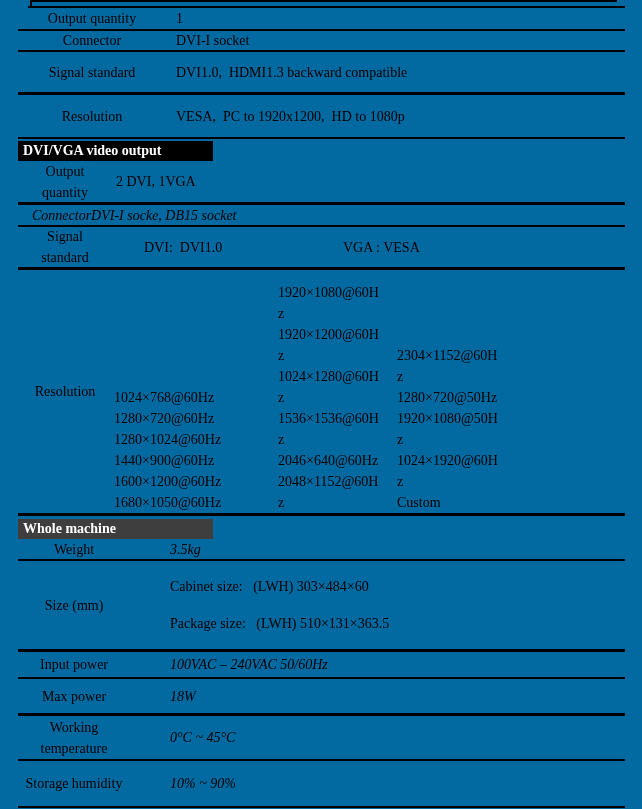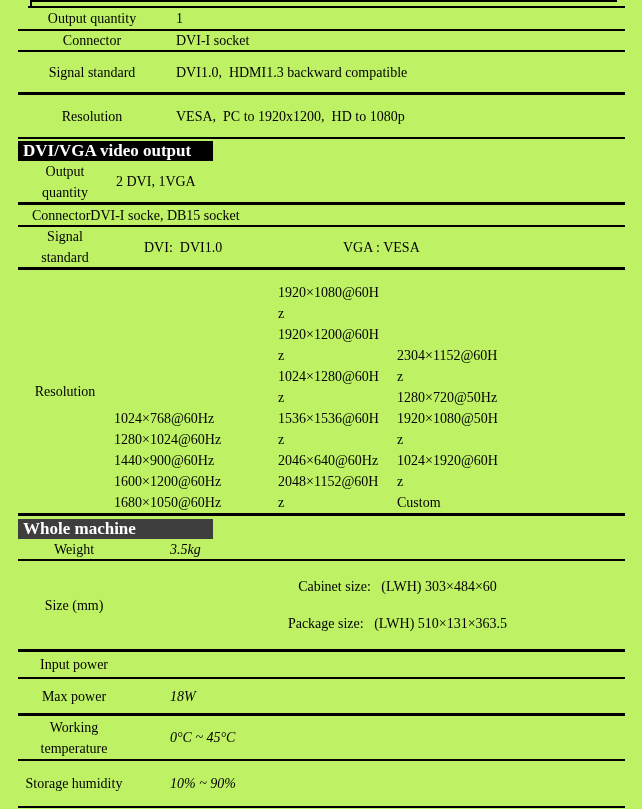--- a/index.html
+++ b/index.html
@@ -1,21 +1,21 @@
 <!DOCTYPE html>
 <html><head>
 <meta charset="utf-8">
 <style>
   html,body{margin:0;padding:0;background:#ffffff;}
   body{
     width:642px;height:809px;
     font-family:"Liberation Serif","DejaVu Serif",serif;
     font-size:14px;color:#000;
   }
-  .sheet{position:relative;width:642px;height:809px;background:#bef264;overflow:hidden;}
+  .sheet{position:relative;width:642px;height:809px;background:#0369a1;overflow:hidden;}
   .table{position:absolute;left:18px;top:0;width:607px;}
 
   
   .sliver{position:relative;height:8px;}
   .sliver .h-top{position:absolute;left:12px;top:0;width:587px;height:2px;background:#000;}
   .sliver .v-left{position:absolute;left:12px;top:0;width:2px;height:8px;background:#000;}
   .sliver .h-bottom{position:absolute;left:10px;right:0;bottom:0;height:2px;background:#000;}
 
   .row{display:flex;align-items:center;border-bottom:2px solid #000;box-sizing:border-box;line-height:21px;}
   .row.thick{border-bottom-width:3px;}
@@ -23,39 +23,39 @@
   .lcol{display:flex;align-items:center;justify-content:center;text-align:center;flex-shrink:0;line-height:21px;}
   .lcol.w1{width:148px;}
   .lcol.w2{width:94px;padding:0 10px;box-sizing:border-box;}
   .lcol.w3{width:112px;}
 
   .vcol{flex:1;white-space:pre-wrap;line-height:21px;}
   .v1{padding-left:10px;}
   .v2{padding-left:4px;}
   .v3{padding-left:40px;font-style:italic;}
 
-  .merged{padding-left:14px;white-space:pre-wrap;}
+  .merged{padding-left:14px;white-space:pre-wrap;font-style:italic;}
 
   .sig-left{display:inline-block;width:199px;white-space:pre-wrap;}
 
   .secbar{height:20px;width:195px;display:flex;align-items:center;
-    color:#fff;font-weight:bold;font-size:17px;padding-left:5px;box-sizing:border-box;}
+    color:#fff;font-weight:bold;font-size:14px;padding-left:5px;box-sizing:border-box;}
   .secbar.bar-dvi{background:#000000;margin-top:2px;}
   .secbar.bar-whole{background:#3e3e3e;margin-top:3px;}
 
   .rescols{flex:1;display:flex;height:100%;align-items:stretch;}
   .res-col{display:flex;flex-direction:column;justify-content:flex-end;}
   .col-a{width:164px;padding-left:2px;box-sizing:border-box;}
   .col-b{width:118px;padding-left:2px;box-sizing:border-box;}
   .col-c{flex:1;padding-left:3px;box-sizing:border-box;}
   .res-item{line-height:21px;}
   .col-b .res-item,.col-c .res-item{width:103px;word-break:break-all;}
 
   .size-lines{display:flex;flex-direction:column;justify-content:space-evenly;height:100%;flex:1;padding-left:40px;box-sizing:border-box;}
-  .size-line{line-height:21px;white-space:pre-wrap;text-align:center;}
+  .size-line{line-height:21px;white-space:pre-wrap;}
 </style>
 </head>
 <body>
 
 <div class="sheet">
   <div class="table">
 
     <div class="sliver">
       <div class="h-top"></div>
       <div class="v-left"></div>
@@ -97,20 +97,21 @@
       <div class="vcol v2">
         <span class="sig-left">DVI:  DVI1.0</span><span>VGA : VESA</span>
       </div>
     </div>
 
     <div class="row thick" style="height:246px">
       <div class="lcol w2">Resolution</div>
       <div class="rescols">
         <div class="res-col col-a">
             <div class="res-item">1024×768@60Hz</div>
+            <div class="res-item">1280×720@60Hz</div>
             <div class="res-item">1280×1024@60Hz</div>
             <div class="res-item">1440×900@60Hz</div>
             <div class="res-item">1600×1200@60Hz</div>
             <div class="res-item">1680×1050@60Hz</div>
           </div>
         <div class="res-col col-b">
             <div class="res-item">1920×1080@60Hz</div>
             <div class="res-item">1920×1200@60Hz</div>
             <div class="res-item">1024×1280@60Hz</div>
             <div class="res-item">1536×1536@60Hz</div>
@@ -139,20 +140,21 @@
     <div class="row thick" style="height:91px">
       <div class="lcol w3">Size (mm)</div>
       <div class="size-lines">
         <div class="size-line">Cabinet size:   (LWH) 303×484×60</div>
         <div class="size-line">Package size:   (LWH) 510×131×363.5</div>
       </div>
     </div>
 
     <div class="row" style="height:27px">
       <div class="lcol w3">Input power</div>
+      <div class="vcol v3">100VAC – 240VAC 50/60Hz</div>
     </div>
 
     <div class="row thick" style="height:37px">
       <div class="lcol w3">Max power</div>
       <div class="vcol v3">18W</div>
     </div>
 
     <div class="row" style="height:45px">
       <div class="lcol w3">Working temperature</div>
       <div class="vcol v3">0°C ~ 45°C</div>

